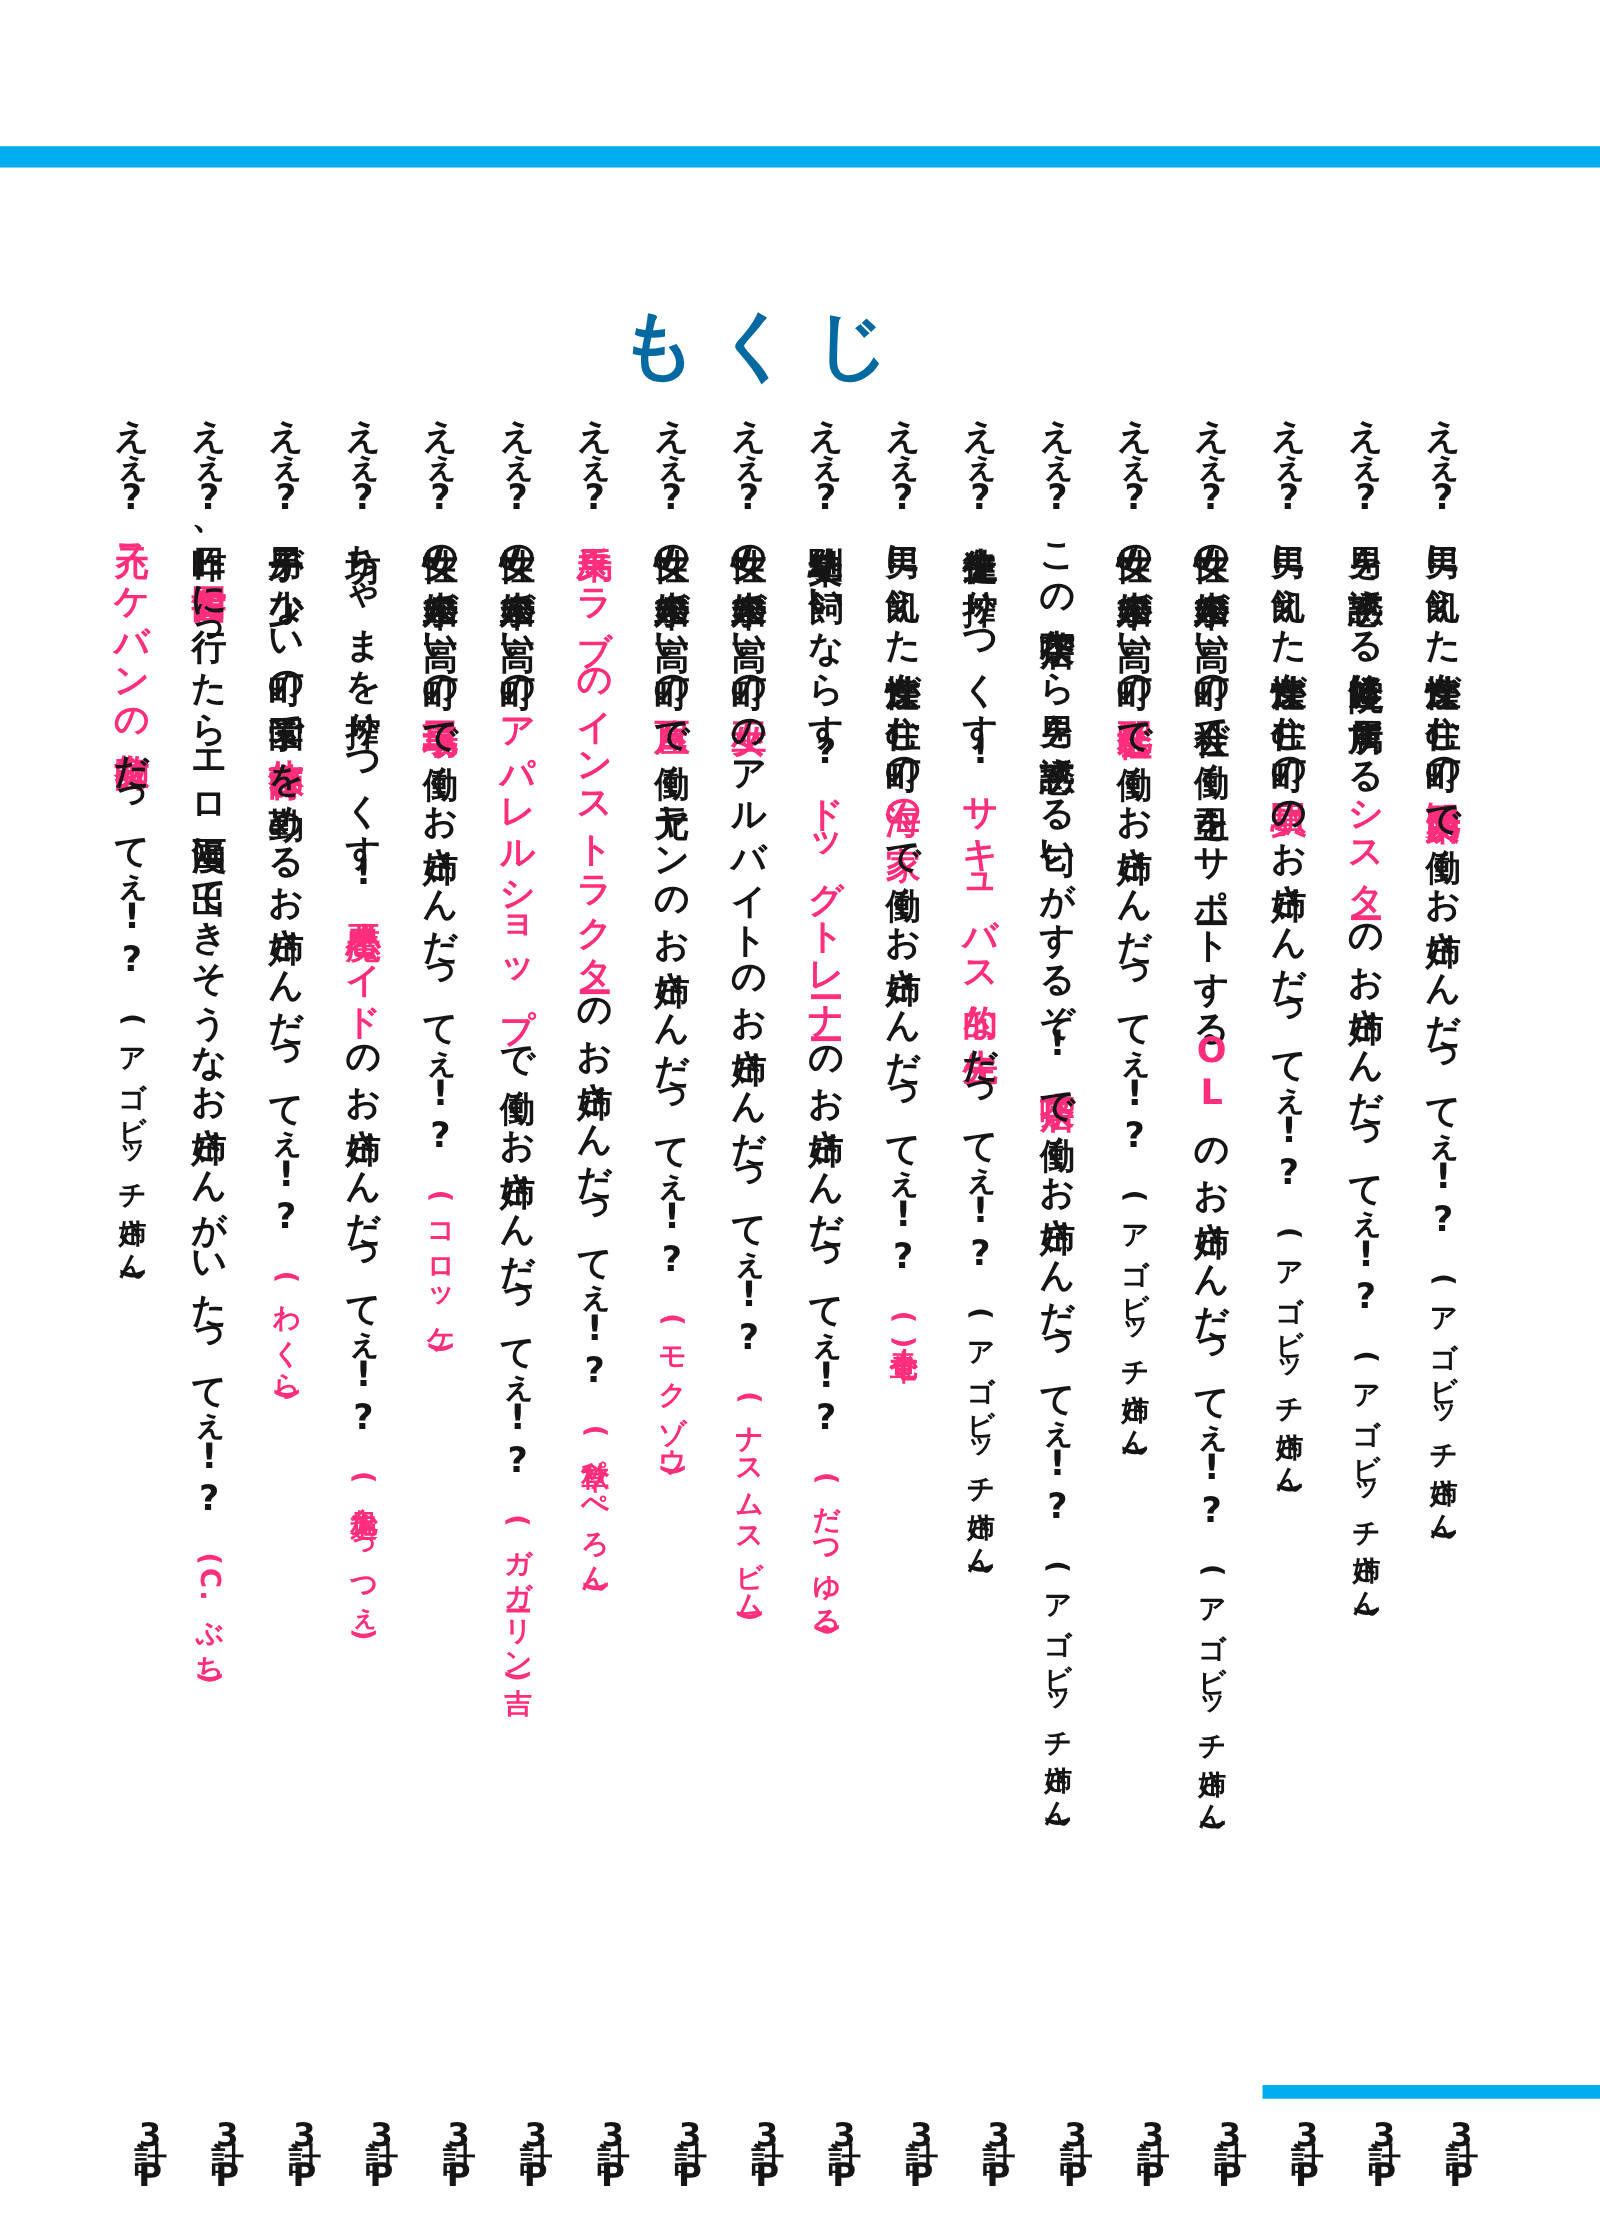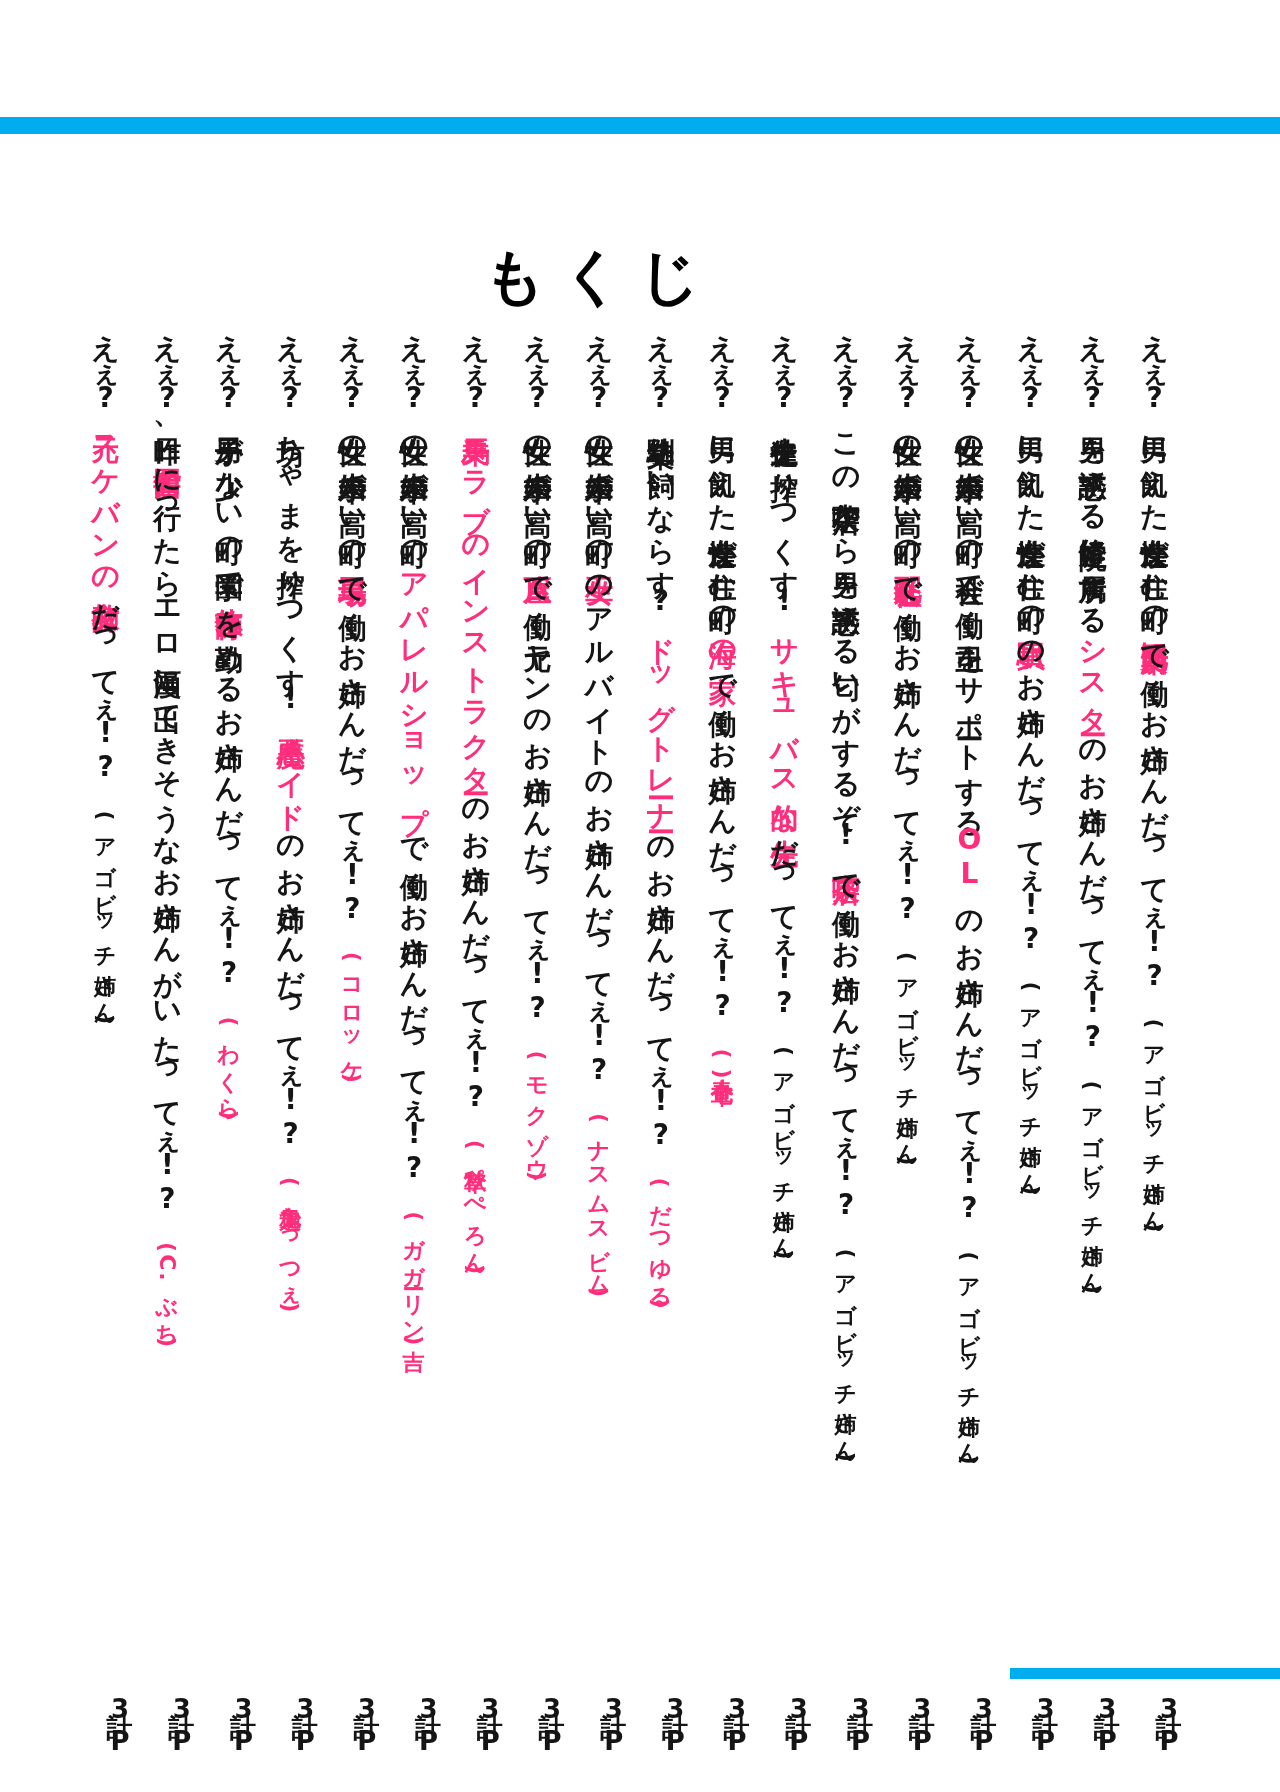--- a/index.html
+++ b/index.html
@@ -28,21 +28,21 @@
   .pcount{
     position:absolute;top:1692px;
     writing-mode:vertical-rl;text-orientation:upright;
     font-weight:900;color:#151515;font-size:26px;line-height:1;letter-spacing:2px;
   }
 </style>
 </head>
 <body>
 
 <div class="bar-top" style="background: rgb(0, 174, 239);"></div>
-<h1 class="mokuji" style="color: #000000;">もくじ</h1>
+<h1 class="mokuji" style="color: #0369a1; margin-left: 12px;">もくじ</h1>
 <div class="toc">
     <div class="col" style="left: 1140px;"><span>えぇ?男に飢えた女性達が住む町の</span><em style="color: rgb(255, 46, 125);">観光案内所</em><span>で働くお姉さんだってぇ!?</span><span class="gap"></span><span class="author" style="color: rgb(21, 21, 21);">(アゴビッチ姉さん)</span></div>
     <div class="pcount" style="left: 1156px;">計3P</div>
     <div class="col" style="left: 1078.3px;"><span>えぇ?男を誘惑する修道院に所属する</span><em style="color: rgb(255, 46, 125);">シスター</em><span>のお姉さんだってぇ!?</span><span class="gap"></span><span class="author" style="color: rgb(21, 21, 21);">(アゴビッチ姉さん)</span></div>
     <div class="pcount" style="left: 1094.3px;">計3P</div>
     <div class="col" style="left: 1016.6px;"><span>えぇ?男に飢えた女性達が住む町の</span><em style="color: rgb(255, 46, 125);">駅員</em><span>のお姉さんだってぇ!?</span><span class="gap"></span><span class="author" style="color: rgb(21, 21, 21);">(アゴビッチ姉さん)</span></div>
     <div class="pcount" style="left: 1032.6px;">計3P</div>
     <div class="col" style="left: 954.9px;"><span>えぇ?女性の未婚率が高い町の会社で働く上司をサポートする</span><em style="color: rgb(255, 46, 125);">OL</em><span>のお姉さんだってぇ!?</span><span class="gap"></span><span class="author" style="color: rgb(21, 21, 21);">(アゴビッチ姉さん)</span></div>
     <div class="pcount" style="left: 970.9px;">計3P</div>
     <div class="col" style="left: 893.2px;"><span>えぇ?女性の未婚率が高い町の</span><em style="color: rgb(255, 46, 125);">配送会社</em><span>で働くお姉さんだってぇ!?</span><span class="gap"></span><span class="author" style="color: rgb(21, 21, 21);">(アゴビッチ姉さん)</span></div>

